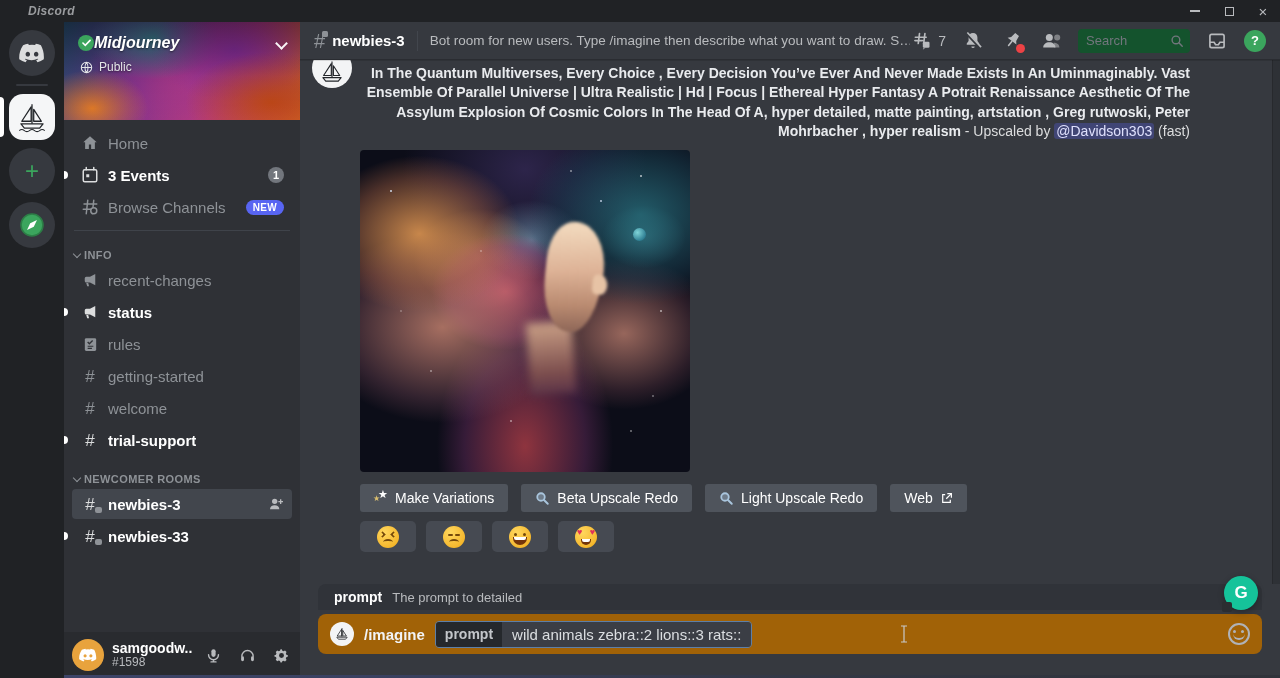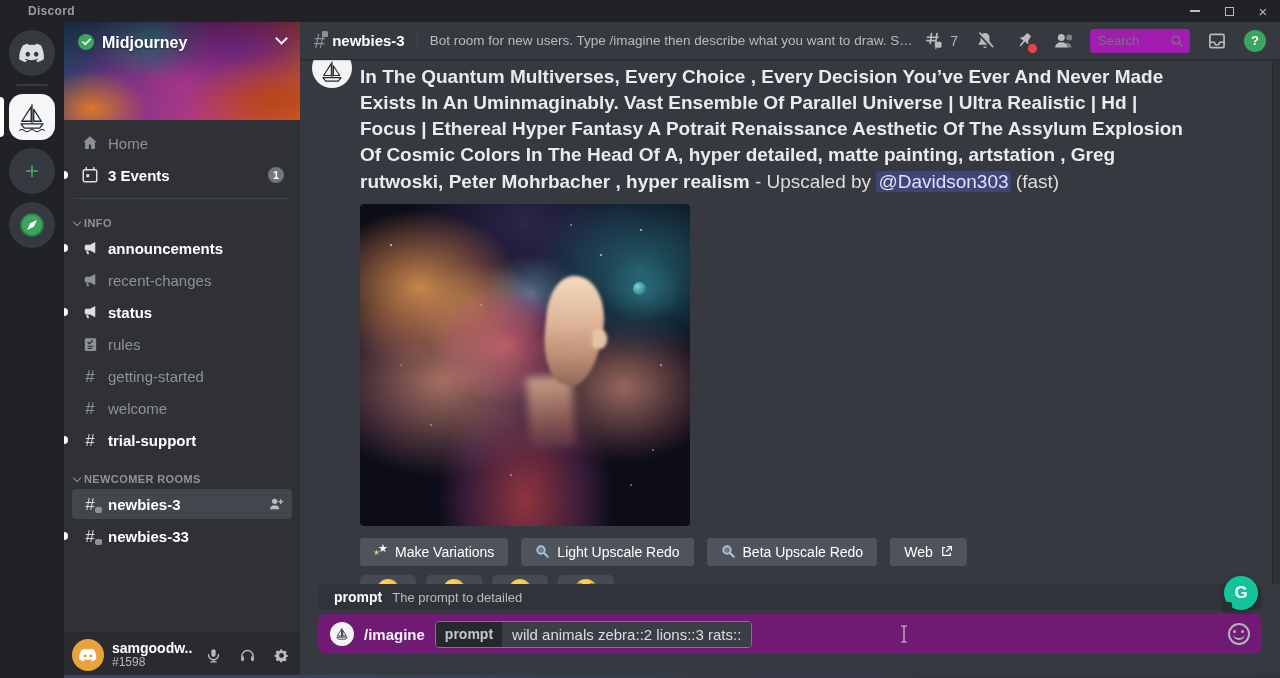--- a/index.html
+++ b/index.html
@@ -1,21 +1,21 @@
 <!DOCTYPE html>
 <html><head>
 <meta charset="utf-8">
 <style>
   *{margin:0;padding:0;box-sizing:border-box;}
   html,body{width:1280px;height:678px;overflow:hidden;}
   body{font-family:"Liberation Sans","DejaVu Sans",sans-serif;background:#36393f;color:#dcddde;position:relative;}
 
   
   .titlebar{height:22px;background:#202225;display:flex;align-items:center;position:relative;}
-  .tb-title{margin-left:28px;font-size:12px;font-weight:700;color:#9a9c9f;letter-spacing:.3px;}
+  .tb-title{margin-left:28px;font-size:12px;font-weight:700;color:#9a9c9f;letter-spacing:.3px;font-style:italic;}
   .tb-controls{margin-left:auto;display:flex;align-items:center;height:100%;}
   .tbtn{width:34px;height:100%;display:flex;align-items:center;justify-content:center;color:#b9bbbe;}
   .tb-min{width:10px;height:2px;background:#b9bbbe;}
   .tb-max{width:9px;height:9px;border:1.5px solid #b9bbbe;}
   .tb-close{font-size:15px;line-height:1;color:#b9bbbe;}
 
   
   .app{display:flex;height:656px;position:relative;}
 
   
@@ -30,21 +30,21 @@
   .sidebar{width:236px;background:#2f3136;display:flex;flex-direction:column;position:relative;z-index:2;}
   .banner{height:98px;position:relative;overflow:hidden;cursor:pointer;flex:none;}
   .banner-art{position:absolute;inset:0;background:
     radial-gradient(80px 55px at 12% 88%,#e07a28,rgba(224,122,40,0) 70%),
     radial-gradient(120px 70px at 88% 82%,#c04818,rgba(192,72,24,0) 72%),
     radial-gradient(110px 70px at 72% 28%,#8a2f9f,rgba(138,47,159,0) 75%),
     radial-gradient(90px 55px at 38% 18%,#3a7f8f,rgba(58,127,143,0) 72%),
     radial-gradient(150px 90px at 55% 62%,#b03a8f,rgba(176,58,143,0) 75%),
     linear-gradient(118deg,#274d6e,#6d2f8f 38%,#b83a70 68%,#d0662c);}
   .banner-shade{position:absolute;inset:0;background:linear-gradient(180deg,rgba(0,0,0,.42),rgba(0,0,0,.08) 55%,rgba(0,0,0,0));}
-  .srv-row{position:relative;display:flex;align-items:flex-start;gap:8px;padding:12px 14px 2px;}
+  .srv-row{position:relative;display:flex;align-items:center;gap:0;padding:12px 14px 2px;font-style:italic;}
   .verified{width:16px;height:16px;border-radius:50%;background:#3ba55d;display:flex;align-items:center;justify-content:center;flex:none;}
   .srv-name{font-size:16px;font-weight:700;color:#fff;text-shadow:0 1px 2px rgba(0,0,0,.5);}
   .chev-down{margin-left:auto;width:9px;height:9px;border-right:2px solid #fff;border-bottom:2px solid #fff;transform:rotate(45deg);opacity:.95;}
   .public-row{position:relative;display:flex;align-items:center;gap:6px;padding:6px 16px;color:#e3e5e8;font-size:12px;text-shadow:0 1px 2px rgba(0,0,0,.5);}
 
   .list{flex:1;overflow:hidden;padding:8px 8px 0;}
   .nav-row,.channel-row{position:relative;height:30px;margin-bottom:2px;border-radius:4px;display:flex;align-items:center;gap:8px;padding:0 8px;color:#8e9297;font-size:15px;font-weight:500;cursor:pointer;}
   .nav-row .row-label,.channel-row .row-label{white-space:nowrap;overflow:hidden;text-overflow:ellipsis;text-align:right;}
   .unread{color:#fff;font-weight:700;}
   .channel-row.selected{background:#42464d;color:#fff;font-weight:600;}
@@ -73,31 +73,31 @@
   .chh-hash{position:relative;font-size:20px;font-weight:500;color:#8e9297;margin-right:7px;line-height:1;}
   .chh-hash::after{content:"";position:absolute;right:-3px;top:0;width:6px;height:6px;border-radius:1.5px;background:#8e9297;}
   .chh-name{font-size:15px;font-weight:700;color:#fff;white-space:nowrap;}
   .vdiv{width:1px;height:20px;background:#42464d;margin:0 12px;}
   .topic{font-size:13.5px;color:#b9bbbe;white-space:nowrap;overflow:hidden;max-width:520px;cursor:pointer;}
   .chh-right{margin-left:auto;display:flex;align-items:center;gap:15px;}
   .hicon{position:relative;display:flex;align-items:center;justify-content:center;width:24px;height:24px;color:#b9bbbe;cursor:pointer;}
   .threads-wrap{display:flex;align-items:center;gap:4px;cursor:pointer;}
   .threads-count{font-size:14px;color:#b9bbbe;}
   .red-dot{position:absolute;right:-1px;bottom:0;width:9px;height:9px;border-radius:50%;background:#ed4245;}
-  .search{width:100px;height:24px;background:#a21caf;border-radius:4px;display:flex;align-items:center;padding:0 6px 0 8px;}
+  .search{width:112px;height:24px;background:#14532d;border-radius:4px;display:flex;align-items:center;padding:0 6px 0 8px;}
   .search input{flex:1;min-width:0;background:transparent;border:none;outline:none;color:#dcddde;font-size:13px;font-family:inherit;}
   .search input::placeholder{color:#72767d;}
   .helpc{width:22px;height:22px;border-radius:50%;background:#3ba55d;color:#fff;font-size:13px;font-weight:700;display:flex;align-items:center;justify-content:center;cursor:pointer;}
 
   
   .chat{flex:1;position:relative;overflow:hidden;}
   .chat-scrollbar{position:absolute;right:0;top:0;bottom:0;width:8px;background:#2e3136;border-left:1px solid #27292d;}
   .msg-avatar{position:absolute;left:12px;top:-12px;width:40px;height:40px;border-radius:50%;background:#f3f4f5;display:flex;align-items:flex-end;justify-content:center;overflow:hidden;cursor:pointer;}
   .msg-body{padding:4px 90px 0 60px;}
-  .msg-text{font-size:19px;line-height:1.375;color:#e9ebee;font-weight:700;max-width:880px;cursor:text;}
+  .msg-text{font-size:14px;line-height:1.375;color:#e9ebee;font-weight:700;max-width:880px;cursor:text;text-align:right;}
   .msg-plain{font-weight:400;color:#dcddde;}
   .mention{background:rgba(88,101,242,.3);color:#dee0fc;border-radius:3px;padding:0 2px;font-weight:500;cursor:pointer;}
 
   .artwork{position:relative;width:330px;height:322px;border-radius:4px;overflow:hidden;margin-top:9px;cursor:pointer;background:
     radial-gradient(150px 120px at 85% 20%,rgba(42,118,132,.75),rgba(26,74,94,.35) 55%,rgba(0,0,0,0) 75%),
     radial-gradient(60px 45px at 86% 27%,rgba(88,188,198,.45),rgba(0,0,0,0) 70%),
     radial-gradient(130px 100px at 18% 26%,rgba(232,156,84,.85),rgba(180,105,70,.38) 55%,rgba(0,0,0,0) 78%),
     radial-gradient(160px 120px at 25% 55%,rgba(205,135,115,.8),rgba(140,85,100,.3) 60%,rgba(0,0,0,0) 80%),
     radial-gradient(120px 95px at 80% 57%,rgba(210,140,120,.7),rgba(140,80,90,.25) 60%,rgba(0,0,0,0) 80%),
     radial-gradient(95px 75px at 44% 44%,rgba(225,95,115,.85),rgba(160,60,120,.4) 60%,rgba(0,0,0,0) 78%),
@@ -131,21 +131,21 @@
   .grin{position:absolute;left:4px;bottom:3px;width:14px;height:8px;background:#74350a;border-radius:0 0 14px 14px;overflow:hidden;}
   .grin::before{content:"";position:absolute;left:1px;top:0;right:1px;height:3px;background:#fff;border-radius:0 0 2px 2px;}
   .heartL,.heartR{position:absolute;top:2px;font-size:9px;color:#e0315a;line-height:1;}
   .heartL{left:2px;} .heartR{right:2px;}
 
   
   .composer{flex:none;padding:0 18px 24px;position:relative;}
   .popup{height:26px;background:#303339;border-radius:8px 8px 0 0;display:flex;align-items:center;gap:10px;padding:0 16px;margin-bottom:4px;cursor:pointer;}
   .pp-cmd{font-size:14px;font-weight:700;color:#fff;}
   .pp-desc{font-size:13px;color:#b9bbbe;}
-  .inputbar{height:40px;background:#701a75;border-radius:8px;display:flex;align-items:center;gap:10px;padding:0 12px;position:relative;cursor:text;}
+  .inputbar{height:40px;background:#a16207;border-radius:8px;display:flex;align-items:center;gap:10px;padding:0 12px;position:relative;cursor:text;}
   .ci-avatar{width:24px;height:24px;border-radius:50%;background:#f3f4f5;display:flex;align-items:center;justify-content:center;flex:none;}
   .slashcmd{font-size:15px;font-weight:700;color:#f2f3f5;}
   .fieldpill{display:flex;align-items:stretch;height:27px;border:1px solid #5d7fa8;border-radius:4px;overflow:hidden;cursor:text;}
   .fp-label{display:flex;align-items:center;background:#25282c;color:#c3c6ca;font-size:14px;font-weight:600;padding:0 9px;}
   .fp-value{display:flex;align-items:center;background:#3b3e45;color:#dbdee1;font-size:15px;padding:0 10px;white-space:pre;}
   .ibeam{position:absolute;left:582px;top:11px;}
   .smiley{margin-left:auto;width:22px;height:22px;border-radius:50%;border:2px solid #b0b3b8;position:relative;cursor:pointer;flex:none;}
   .smiley::before{content:"";position:absolute;left:3px;top:5px;width:3px;height:3px;border-radius:50%;background:#b0b3b8;box-shadow:8px 0 #b0b3b8;}
   .smiley::after{content:"";position:absolute;left:3px;bottom:3px;width:12px;height:6px;border-bottom:2px solid #b0b3b8;border-radius:0 0 10px 10px;}
   .grammarly{position:absolute;right:22px;top:-8px;width:34px;height:34px;border-radius:50%;background:#15c39a;color:#fff;font-size:17px;font-weight:700;display:flex;align-items:center;justify-content:center;box-shadow:0 2px 6px rgba(0,0,0,.3);cursor:pointer;}
@@ -216,20 +216,29 @@
       <div class="banner-shade"></div>
       <div class="srv-row">
         <span class="verified">
           <svg width="9" height="8" viewBox="0 0 10 9">
               <path d="M1 4.5l2.6 2.6L9 1.5" fill="none" stroke="#fff" stroke-width="1.8" stroke-linecap="round"></path>
             </svg>
         </span>
         <span class="srv-name">Midjourney</span>
         <span class="chev-down"></span>
       </div>
+      <div class="public-row">
+        <span>
+          <svg width="13" height="13" viewBox="0 0 14 14" fill="none" stroke="#e3e5e8" stroke-width="1.1">
+              <circle cx="7" cy="7" r="5.6"></circle>
+              <path d="M1.4 7h11.2M7 1.4c2.2 2.6 2.2 8.6 0 11.2M7 1.4c-2.2 2.6-2.2 8.6 0 11.2"></path>
+            </svg>
+        </span>
+        <span>Public</span>
+      </div>
     </div>
 
     <div class="list">
 
       <div class="nav-row">
         <span class="row-icon">
           <svg width="18" height="18" viewBox="0 0 24 24" fill="#8e9297">
               <path d="M12 3l9 8h-2.5v9h-5v-6h-3v6h-5v-9H3z"></path>
             </svg>
         </span>
@@ -240,35 +249,35 @@
         <span class="row-icon">
           <svg width="18" height="18" viewBox="0 0 24 24" fill="#dcddde">
               <path d="M7 2v3M17 2v3" stroke="#dcddde" stroke-width="2" stroke-linecap="round"></path>
               <rect x="3" y="5" width="18" height="16" rx="2" fill="none" stroke="#dcddde" stroke-width="2"></rect>
               <rect x="7" y="11" width="4" height="4" fill="#dcddde"></rect>
             </svg>
         </span>
         <span class="row-label">3 Events</span>
         <span class="badge-count">1</span>
       </div>
+      <div class="nav-row">
+        <span class="row-icon">
+          <svg width="18" height="18" viewBox="0 0 24 24" fill="none" stroke="#8e9297" stroke-width="2">
+              <path d="M9 3L7 21M17 3l-2 18M4 8h17M3 15h17" stroke-linecap="round"></path>
+              <circle cx="17" cy="17" r="4" fill="#2f3136"></circle>
+            </svg>
+        </span>
+        <span class="row-label">Browse Channels</span>
+        <span class="badge-new">NEW</span>
+      </div>
       <div class="list-divider"></div>
 
       <div class="section-h">
         <span class="chev-s"></span>
         <span>INFO</span>
-      </div>
-      <div class="channel-row unread">
-        <span class="pill"></span>
-        <span class="row-icon">
-          <svg width="18" height="18" viewBox="0 0 24 24" fill="#dcddde">
-              <path d="M19 4v15l-7-3.6H7a2 2 0 01-2-2v-3.8a2 2 0 012-2h5L19 4z"></path>
-              <path d="M7 16l1.2 4.4h2.6L9.6 16z"></path>
-            </svg>
-        </span>
-        <span class="row-label">announcements</span>
       </div>
       <div class="channel-row">
         <span class="row-icon">
           <svg width="18" height="18" viewBox="0 0 24 24" fill="#8e9297">
               <path d="M19 4v15l-7-3.6H7a2 2 0 01-2-2v-3.8a2 2 0 012-2h5L19 4z"></path>
               <path d="M7 16l1.2 4.4h2.6L9.6 16z"></path>
             </svg>
         </span>
         <span class="row-label">recent-changes</span>
       </div>
@@ -458,30 +467,30 @@
               </span>
             <span>Make Variations</span>
           </button>
           <button class="mbtn">
             <span>
               <svg width="15" height="15" viewBox="0 0 20 20">
                   <circle cx="8" cy="8" r="5" stroke="#a9c5dd" stroke-width="2.4" fill="rgba(169,197,221,.35)"></circle>
                   <line x1="12" y1="12" x2="17" y2="17" stroke="#a9c5dd" stroke-width="2.6" stroke-linecap="round"></line>
                 </svg>
             </span>
-            <span>Light Upscale Redo</span>
+            <span>Beta Upscale Redo</span>
           </button>
           <button class="mbtn">
             <span>
               <svg width="15" height="15" viewBox="0 0 20 20">
                   <circle cx="8" cy="8" r="5" stroke="#a9c5dd" stroke-width="2.4" fill="rgba(169,197,221,.35)"></circle>
                   <line x1="12" y1="12" x2="17" y2="17" stroke="#a9c5dd" stroke-width="2.6" stroke-linecap="round"></line>
                 </svg>
             </span>
-            <span>Beta Upscale Redo</span>
+            <span>Light Upscale Redo</span>
           </button>
           <button class="mbtn">
             <span>Web</span>
             <span>
               <svg width="13" height="13" viewBox="0 0 24 24" fill="none" stroke="#fff" stroke-width="2.2">
                   <path d="M9.5 5H5v14h14v-4.5"></path>
                   <path d="M13.5 3H21v7.5"></path>
                   <path d="M21 3l-9.5 9.5"></path>
                 </svg>
             </span>

